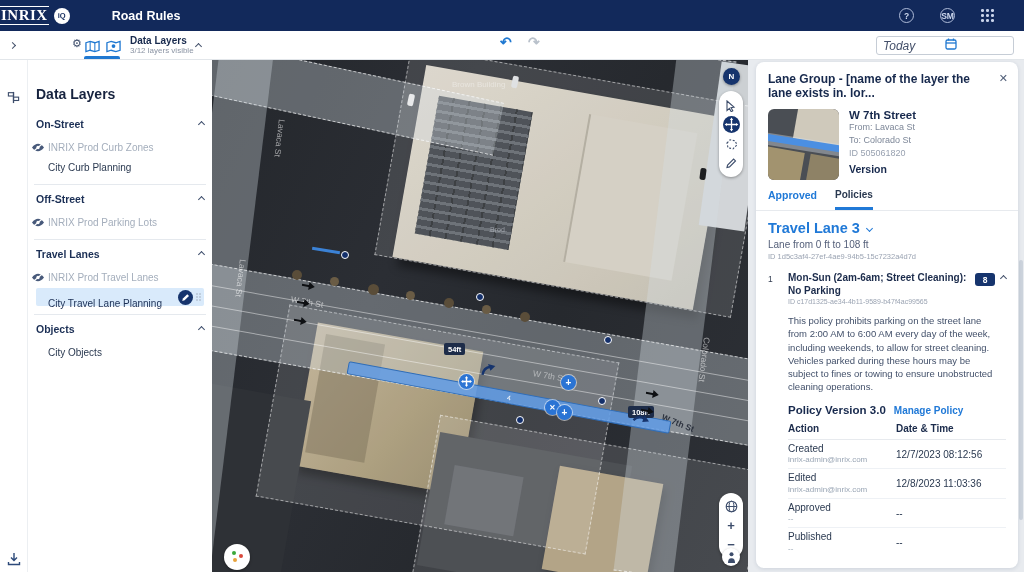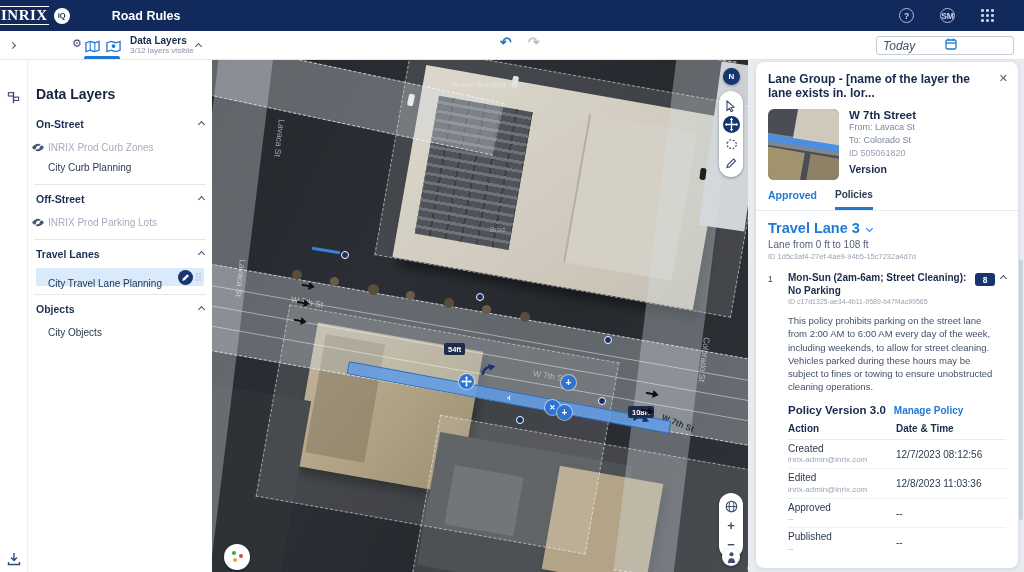--- a/index.html
+++ b/index.html
@@ -252,20 +252,30 @@
         </svg>
       </span>
     <span class="sb-lbl">INRIX Prod Parking Lots</span>
   </div>
   <div class="sb-div"></div>
 
   <div class="sb-sec-h">
     <b>Travel Lanes</b>
     <span class="chv up" style="color:#3d4d6b;"></span>
   </div>
+  <div class="sb-row dim">
+    <span class="sb-ico">
+        <svg viewBox="0 0 16 12" width="12" height="9">
+          <path d="M0 6c2.6-3.4 5.4-5 8-5s5.4 1.6 8 5c-2.6 3.4-5.4 5-8 5S2.6 9.4 0 6z" fill="#47597a"></path>
+          <circle cx="8" cy="6" r="2.2" fill="#fff"></circle>
+          <line x1="2" y1="11" x2="14" y2="1" stroke="#fff" stroke-width="1.4"></line>
+        </svg>
+      </span>
+    <span class="sb-lbl">INRIX Prod Travel Lanes</span>
+  </div>
   <div class="sb-row sel">
     <span class="sb-lbl">City Travel Lane Planning</span>
     <span class="edit-circ">
       <svg width="15" height="15">
           <circle cx="7.5" cy="7.5" r="7.5" fill="#16346d"></circle>
           <path d="M4.2 11l.7-2.4 4.4-4.4 1.7 1.7-4.4 4.4z" fill="#fff"></path>
         </svg>
     </span>
     <span class="drag">
         <i></i>

